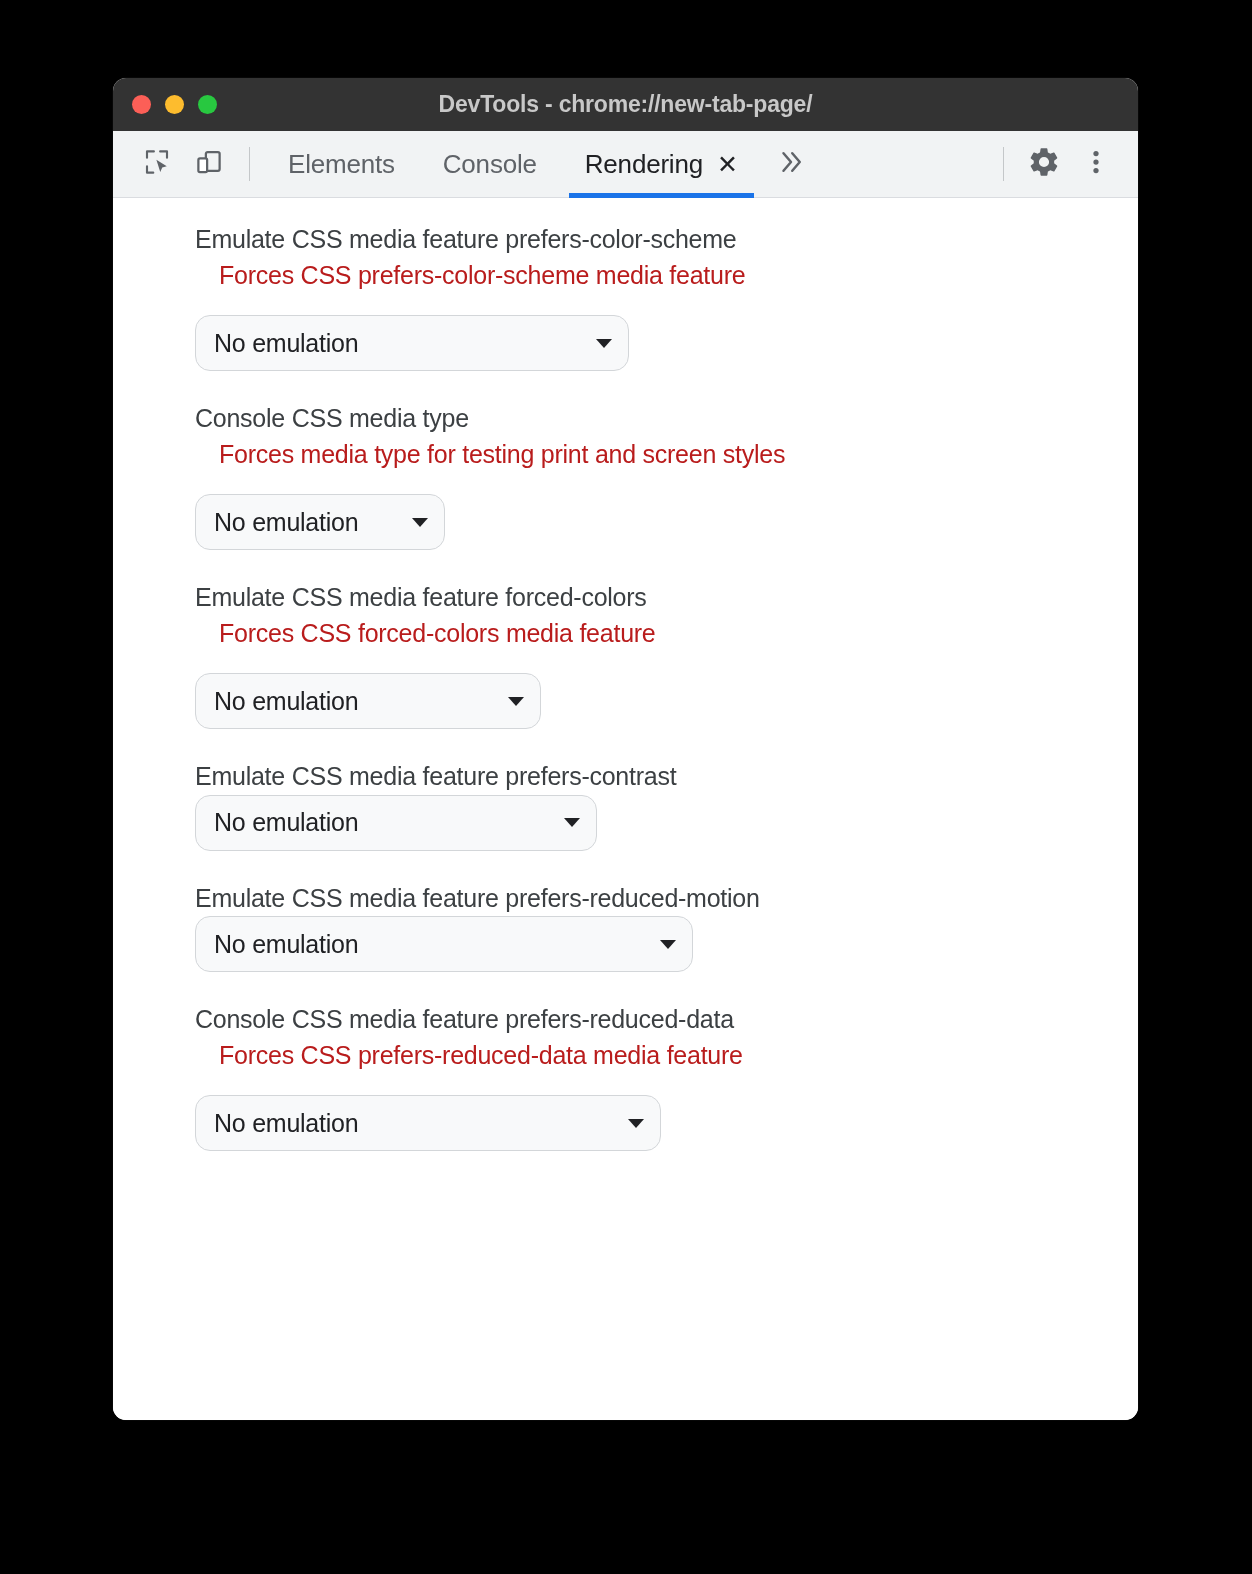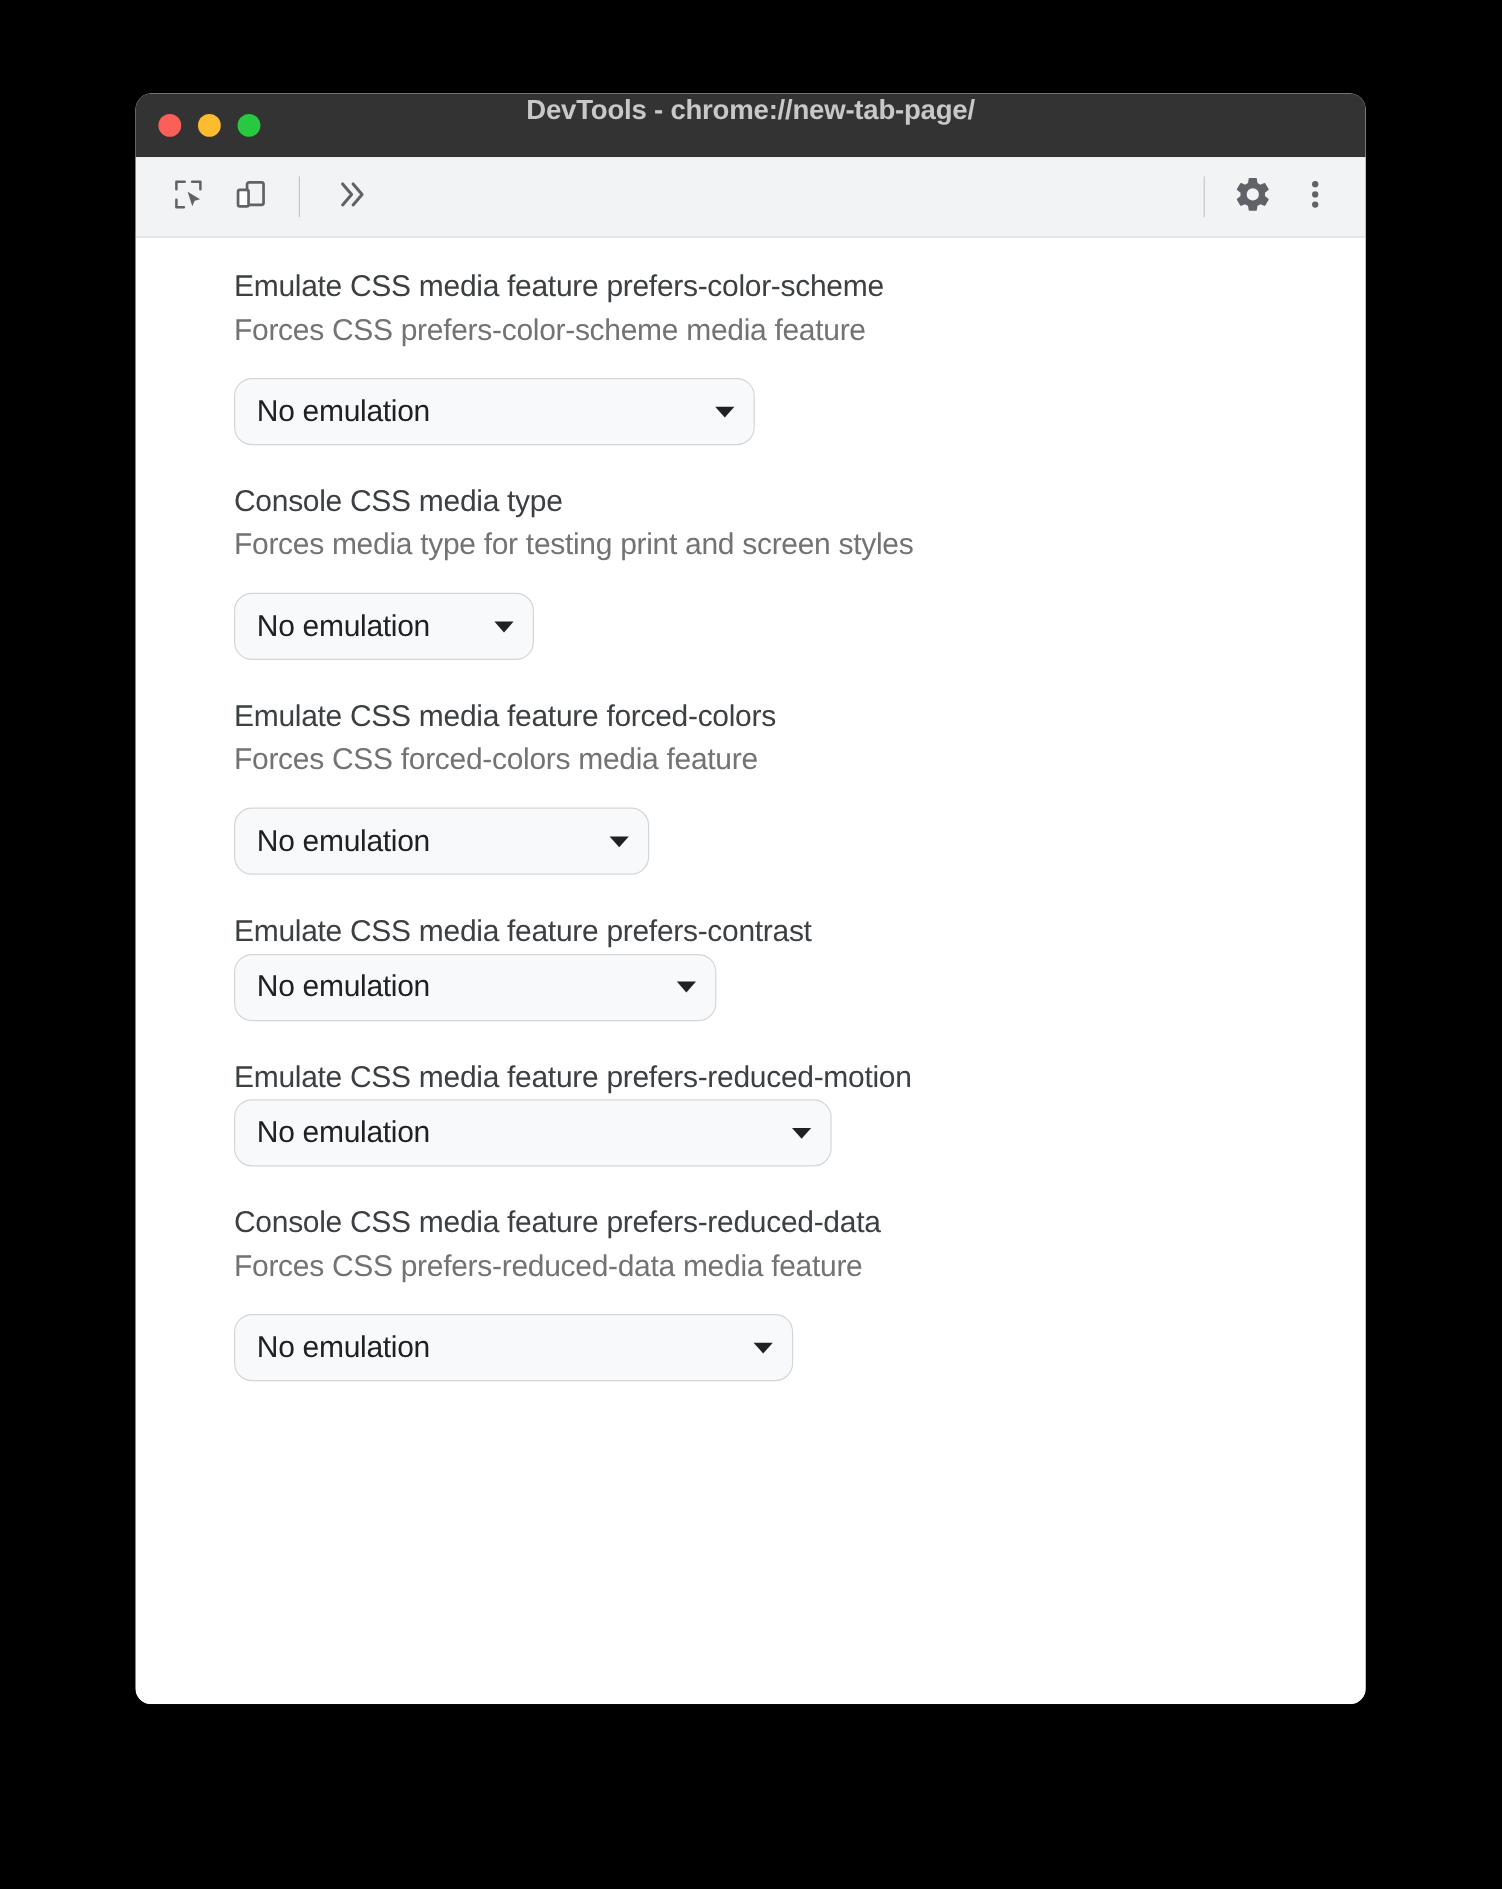--- a/index.html
+++ b/index.html
@@ -31,21 +31,21 @@
     background: #ffffff;
     box-shadow: 0 0 0 0.5px rgba(255,255,255,0.06);
   }
 
   
   .titlebar {
     position: relative;
     height: 53px;
     background: #333333;
     display: flex;
-    align-items: flex-start;
+    align-items: center;
   }
 
   .traffic-lights {
     position: absolute;
     left: 19px;
     top: 0;
     height: 53px;
     display: flex;
     align-items: center;
     gap: 14px;
@@ -181,25 +181,26 @@
   .setting-title {
     font-size: 25px;
     color: #3C4043;
     line-height: 1.42;
     letter-spacing: -0.25px;
     white-space: nowrap;
   }
 
   .setting-desc {
     font-size: 25px;
-    color: #737373;
+    color: #b91c1c;
     line-height: 1.42;
     letter-spacing: -0.25px;
     white-space: nowrap;
     margin-bottom: 22px;
+    margin-left: 24px;
   }
 
   .select {
     display: inline-flex;
     align-items: center;
     justify-content: space-between;
     height: 56px;
     background: #F8F9FA;
     border: 1px solid #D3D6D9;
     border-radius: 15px;
@@ -262,20 +263,36 @@
         <span>
           <svg width="30" height="30" viewBox="0 0 24 24">
             <rect x="9.5" y="4" width="11" height="15" rx="1.4" stroke="#5f6368" stroke-width="1.8" fill="none"></rect>
             <rect x="3.5" y="9" width="7" height="11" rx="1.3" stroke="#5f6368" stroke-width="1.8" fill="#ffffff"></rect>
           </svg>
         </span>
       </div>
 
       <div class="vdivider"></div>
 
+      <div class="tabs">
+
+        <div class="tab">
+          <span>Elements</span>
+        </div>
+
+        <div class="tab">
+          <span>Console</span>
+        </div>
+
+        <div class="tab active">
+          <span>Rendering</span>
+          <span class="tab-close">✕</span>
+        </div>
+
+      </div>
 
       <div class="more-tabs">
         <span>
           <svg width="30" height="30" viewBox="0 0 24 24">
             <path d="M6 5l6 7-6 7M13 5l6 7-6 7" stroke="#5f6368" stroke-width="2" fill="none" stroke-linecap="round" stroke-linejoin="round"></path>
           </svg>
         </span>
       </div>
 
       <div class="tabbar-right">

